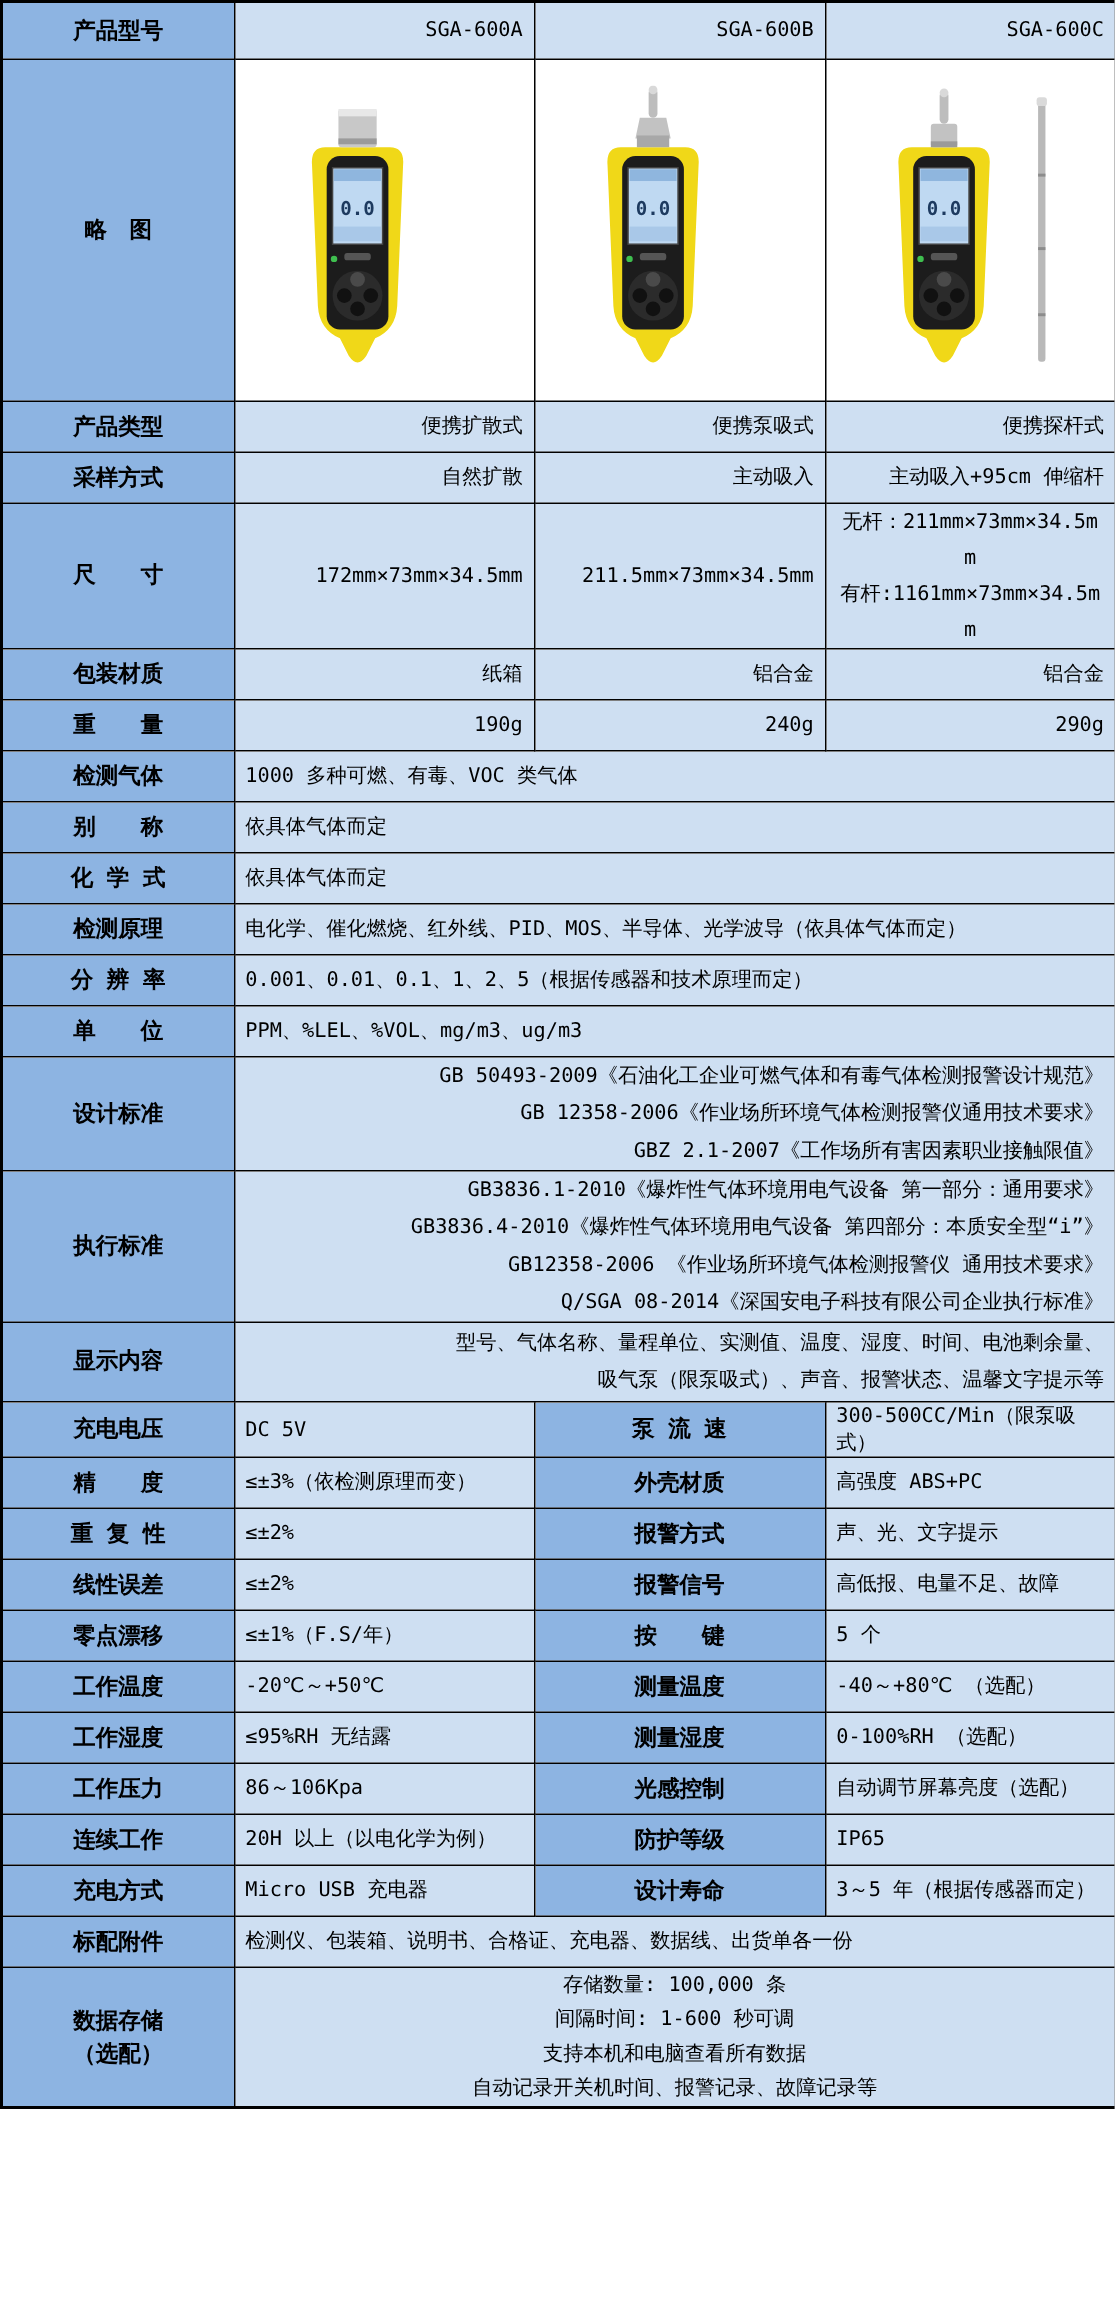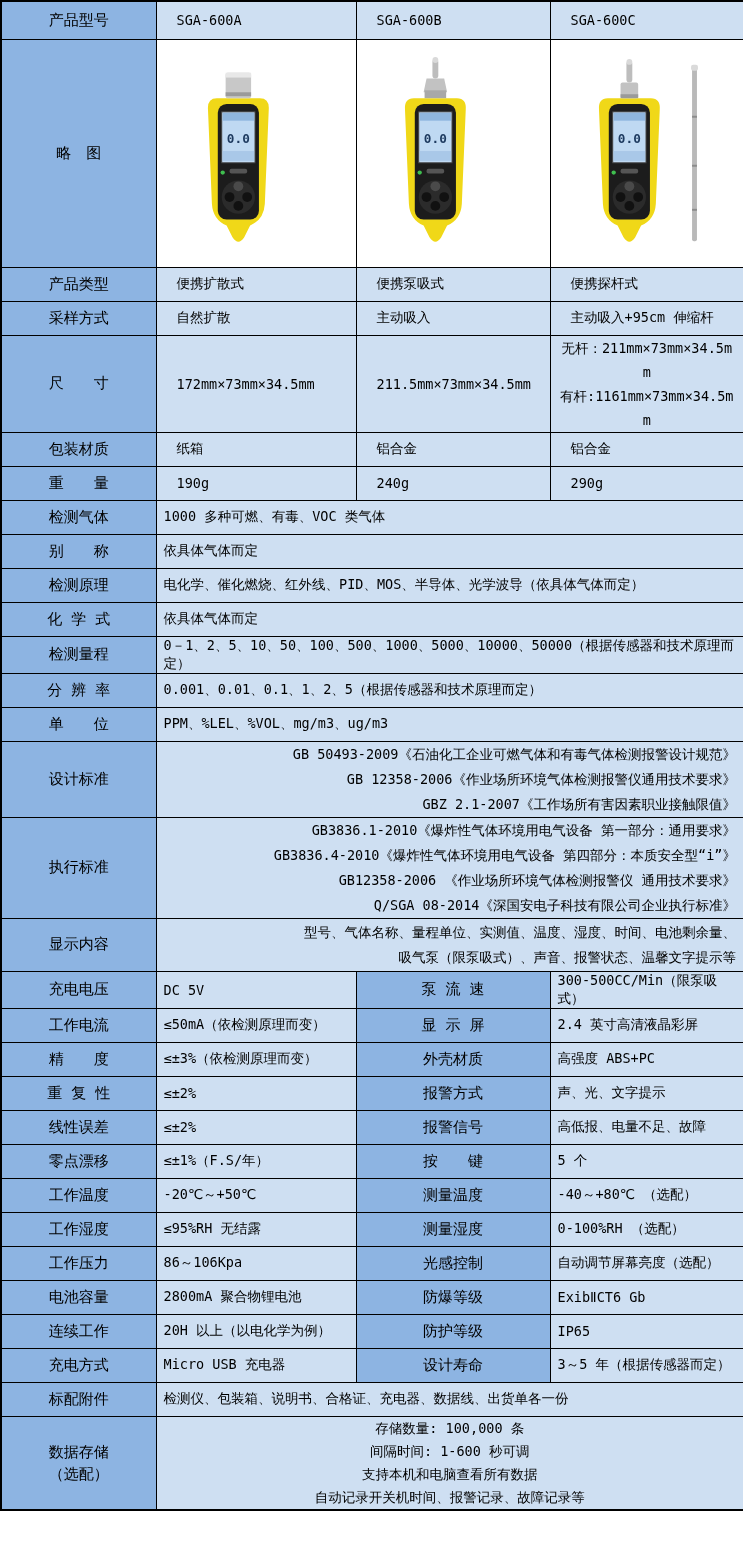--- a/index.html
+++ b/index.html
@@ -1,21 +1,21 @@
 <!DOCTYPE html>
 <html><head>
 <meta charset="utf-8">
 <style>
   html,body{margin:0;padding:0;background:#fff;}
   body{width:743px;font-family:"DejaVu Sans Mono","DejaVu Sans","Liberation Sans",sans-serif;color:#000;}
   table.spec{width:743px;border-collapse:collapse;table-layout:fixed;border:2px solid #000;}
   td{border:1.5px solid #000;padding:0 7px;font-size:13.5px;vertical-align:middle;overflow:hidden;word-break:break-all;}
-  td.lbl{background:#8DB4E2;font-weight:normal;text-align:center;font-size:15px;padding:0 2px;}
+  td.lbl{background:#8DB4E2;font-weight:bold;text-align:center;font-size:15px;padding:0 2px;}
   td.val{background:#CEDFF2;}
-  td.cc{text-align:left;padding-left:20px;}
+  td.cc{text-align:right;padding-left:20px;}
   td.img-cell{background:#FFFFFF;text-align:center;padding:4px;}
   .h38{height:38px}.h202{height:228px}.h37{height:34px}.h52{height:50px}
   .h76{height:74px}.h100{height:98px}.h55{height:53px}.h94{height:92px}
   .ln{line-height:25px;text-align:right;}
   .ln4{line-height:23px;text-align:center;}
   .dims div{line-height:24px;text-align:center;}
   .lbl .l2{line-height:22px;}
   svg{display:block;margin:0 auto;}
 </style>
 </head>
@@ -146,30 +146,26 @@
 
   <tr class="h37">
     <td class="lbl">检测气体</td>
     <td class="val" colspan="3">1000 多种可燃、有毒、VOC 类气体</td>
   </tr>
   <tr class="h37">
     <td class="lbl">别　　称</td>
     <td class="val" colspan="3">依具体气体而定</td>
   </tr>
   <tr class="h37">
+    <td class="lbl">化 学 式</td>
+    <td class="val" colspan="3">依具体气体而定</td>
+  </tr>
+  <tr class="h37">
     <td class="lbl">检测原理</td>
     <td class="val" colspan="3">电化学、催化燃烧、红外线、PID、MOS、半导体、光学波导（依具体气体而定）</td>
-  </tr>
-  <tr class="h37">
-    <td class="lbl">化 学 式</td>
-    <td class="val" colspan="3">依具体气体而定</td>
-  </tr>
-  <tr class="h37">
-    <td class="lbl">检测量程</td>
-    <td class="val" colspan="3">0－1、2、5、10、50、100、500、1000、5000、10000、50000（根据传感器和技术原理而定）</td>
   </tr>
   <tr class="h37">
     <td class="lbl">分 辨 率</td>
     <td class="val" colspan="3">0.001、0.01、0.1、1、2、5（根据传感器和技术原理而定）</td>
   </tr>
   <tr class="h37">
     <td class="lbl">单　　位</td>
     <td class="val" colspan="3">PPM、%LEL、%VOL、mg/m3、ug/m3</td>
   </tr>
 
@@ -200,26 +196,20 @@
     </td>
   </tr>
 
   <tr class="h37">
     <td class="lbl">充电电压</td>
     <td class="val">DC 5V</td>
     <td class="lbl">泵 流 速</td>
     <td class="val">300-500CC/Min（限泵吸式）</td>
   </tr>
   <tr class="h37">
-    <td class="lbl">工作电流</td>
-    <td class="val">≤50mA（依检测原理而变）</td>
-    <td class="lbl">显 示 屏</td>
-    <td class="val">2.4 英寸高清液晶彩屏</td>
-  </tr>
-  <tr class="h37">
     <td class="lbl">精　　度</td>
     <td class="val">≤±3%（依检测原理而变）</td>
     <td class="lbl">外壳材质</td>
     <td class="val">高强度 ABS+PC</td>
   </tr>
   <tr class="h37">
     <td class="lbl">重 复 性</td>
     <td class="val">≤±2%</td>
     <td class="lbl">报警方式</td>
     <td class="val">声、光、文字提示</td>
@@ -248,26 +238,20 @@
     <td class="lbl">测量湿度</td>
     <td class="val">0-100%RH （选配）</td>
   </tr>
   <tr class="h37">
     <td class="lbl">工作压力</td>
     <td class="val">86～106Kpa</td>
     <td class="lbl">光感控制</td>
     <td class="val">自动调节屏幕亮度（选配）</td>
   </tr>
   <tr class="h37">
-    <td class="lbl">电池容量</td>
-    <td class="val">2800mA 聚合物锂电池</td>
-    <td class="lbl">防爆等级</td>
-    <td class="val">ExibⅡCT6 Gb</td>
-  </tr>
-  <tr class="h37">
     <td class="lbl">连续工作</td>
     <td class="val">20H 以上（以电化学为例）</td>
     <td class="lbl">防护等级</td>
     <td class="val">IP65</td>
   </tr>
   <tr class="h37">
     <td class="lbl">充电方式</td>
     <td class="val">Micro USB 充电器</td>
     <td class="lbl">设计寿命</td>
     <td class="val">3～5 年（根据传感器而定）</td>

